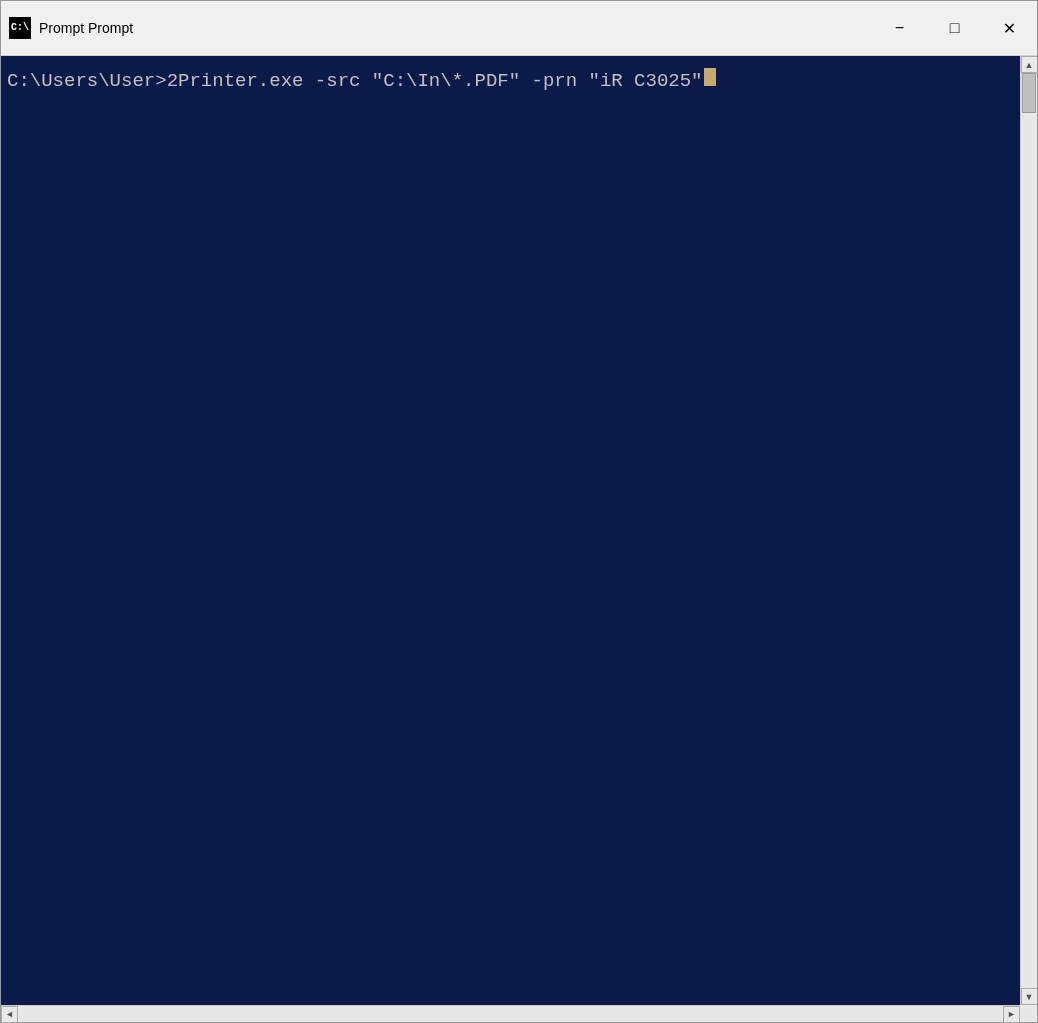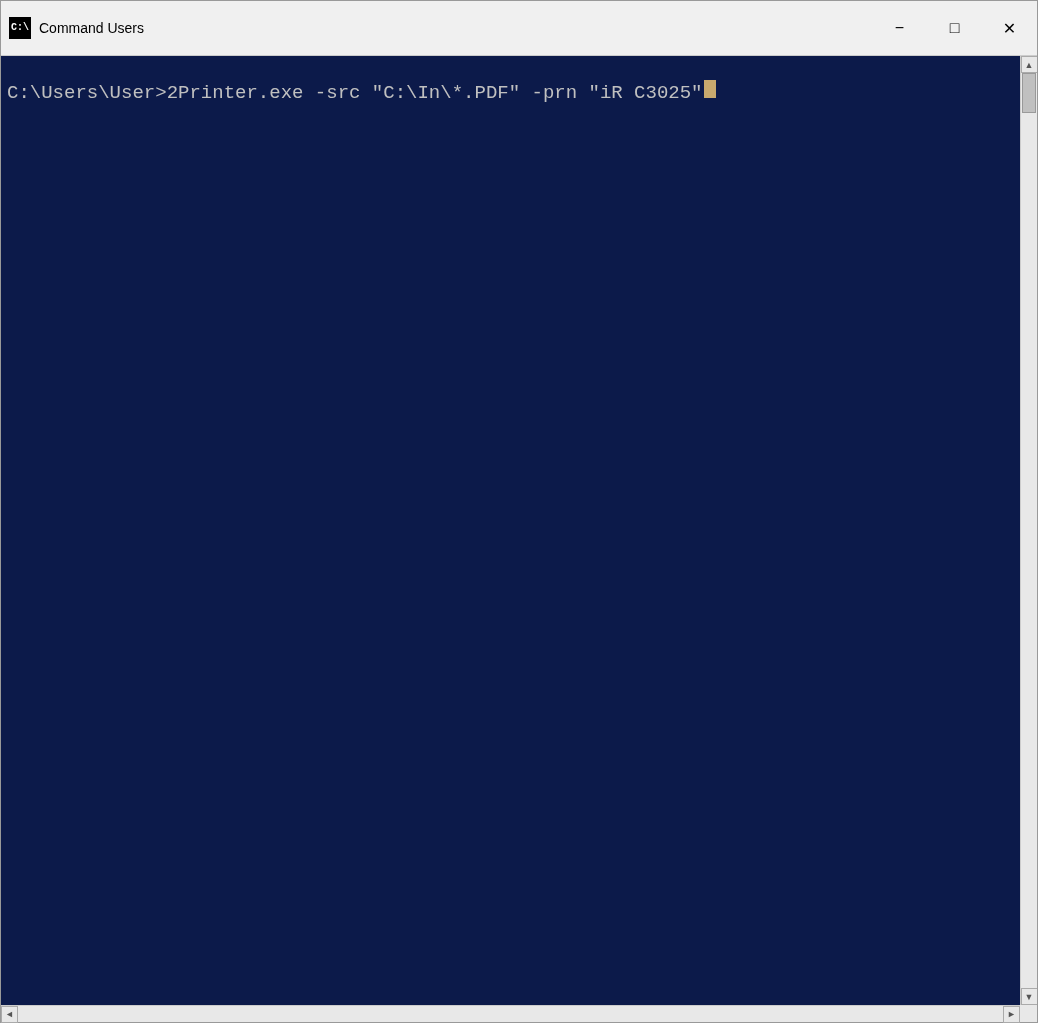--- a/index.html
+++ b/index.html
@@ -91,21 +91,21 @@
       flex: 1;
       overflow: hidden;
     }
 
     .terminal {
       flex: 1;
       background: #0c1a4a;
       color: #c0c0c0;
       font-family: 'Courier New', Courier, monospace;
       font-size: 19px;
-      padding: 24px 6px;
+      padding: 12px 6px;
       overflow: hidden;
       position: relative;
     }
 
     .command-line {
       display: flex;
       align-items: baseline;
       white-space: pre;
     }
 
@@ -209,21 +209,21 @@
 </head>
 <body>
 
 <div class="window">
 
   <div class="title-bar">
     <div class="title-bar-left">
       <div class="cmd-icon">
         <span class="cmd-icon-inner">C:\</span>
       </div>
-      <span class="title-text">Command Users</span>
+      <span class="title-text">Prompt Prompt</span>
     </div>
     <div class="title-bar-controls">
       <button class="title-btn">−</button>
       <button class="title-btn">□</button>
       <button class="title-btn close-btn">✕</button>
     </div>
   </div>
 
   <div class="content-area">
 

